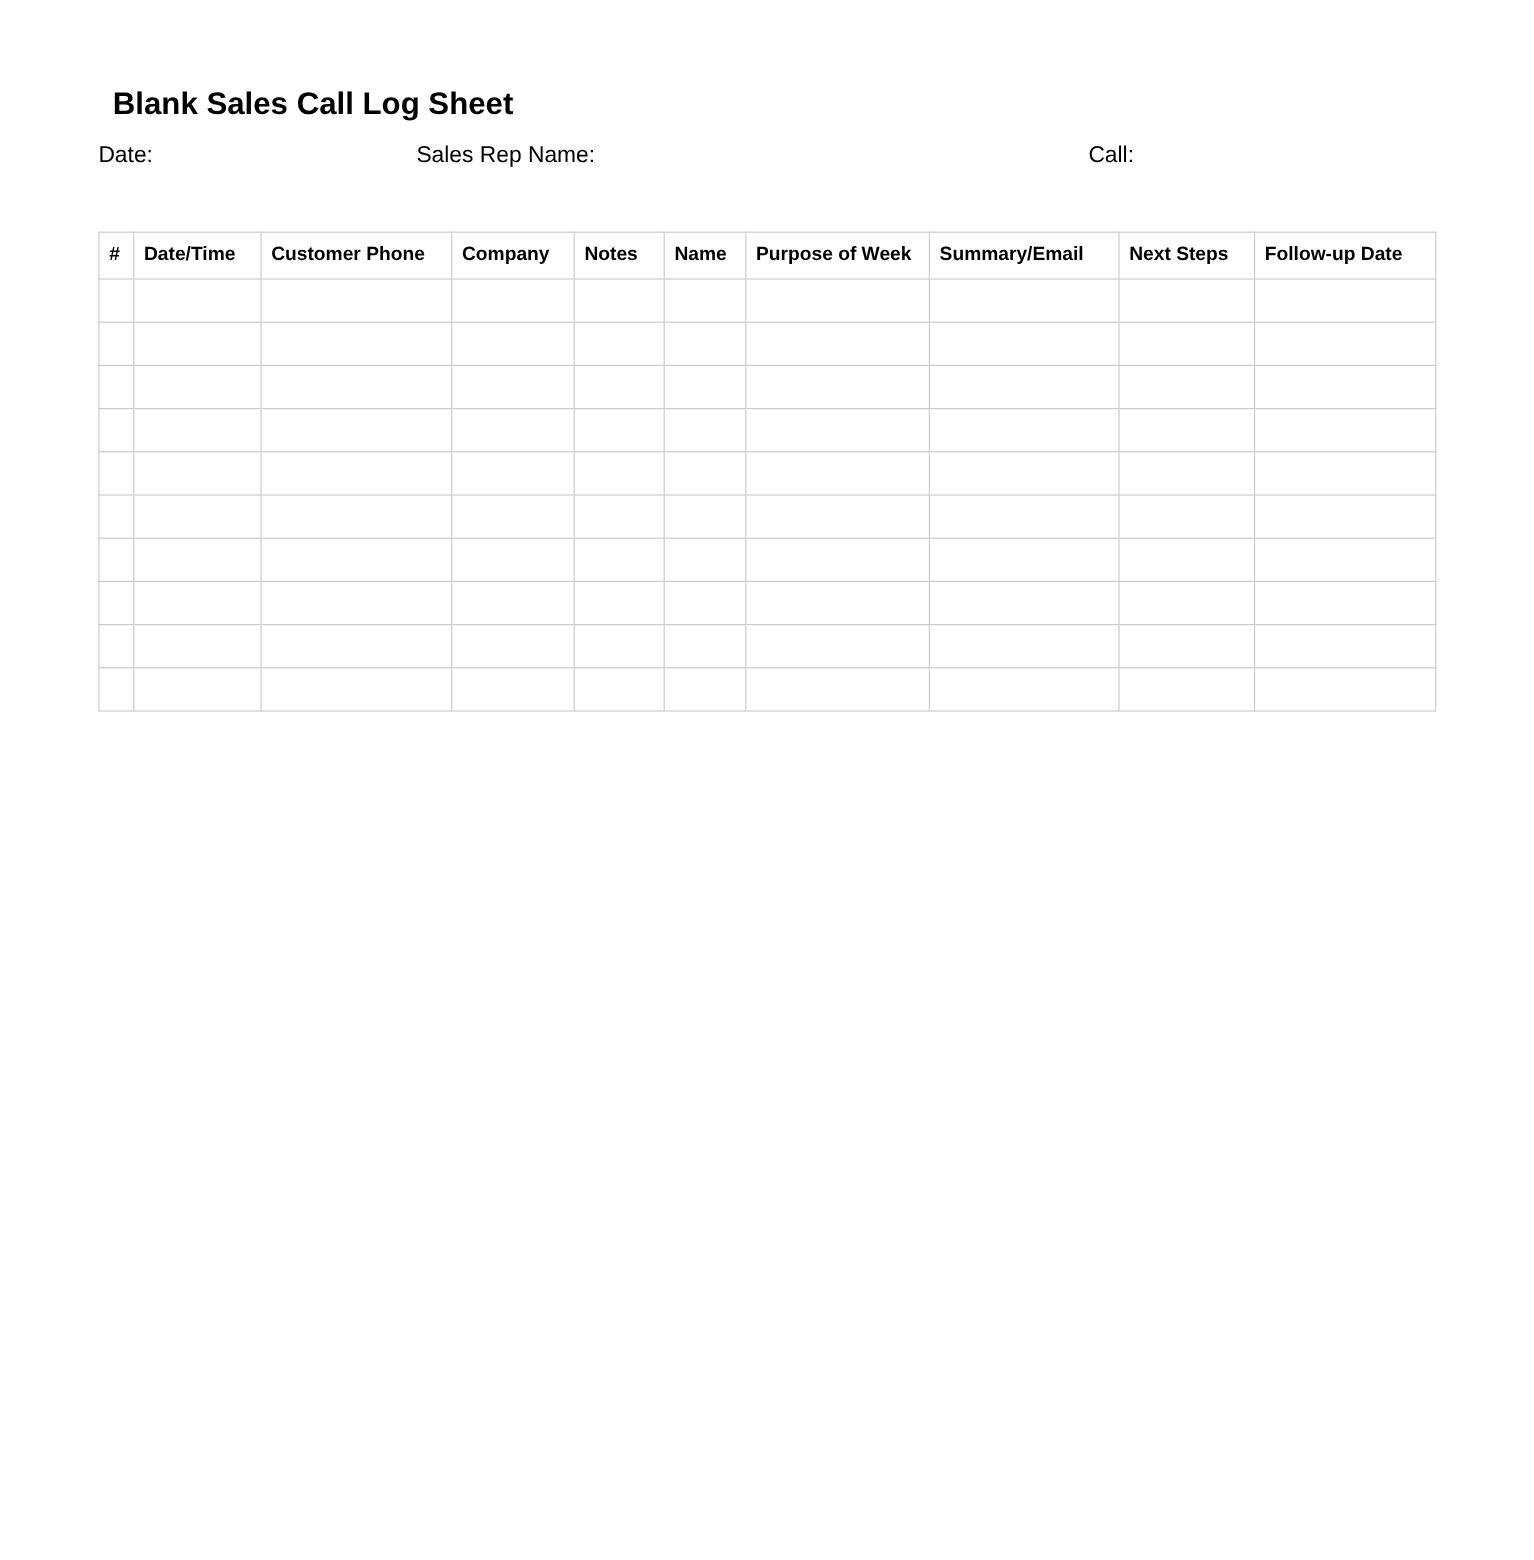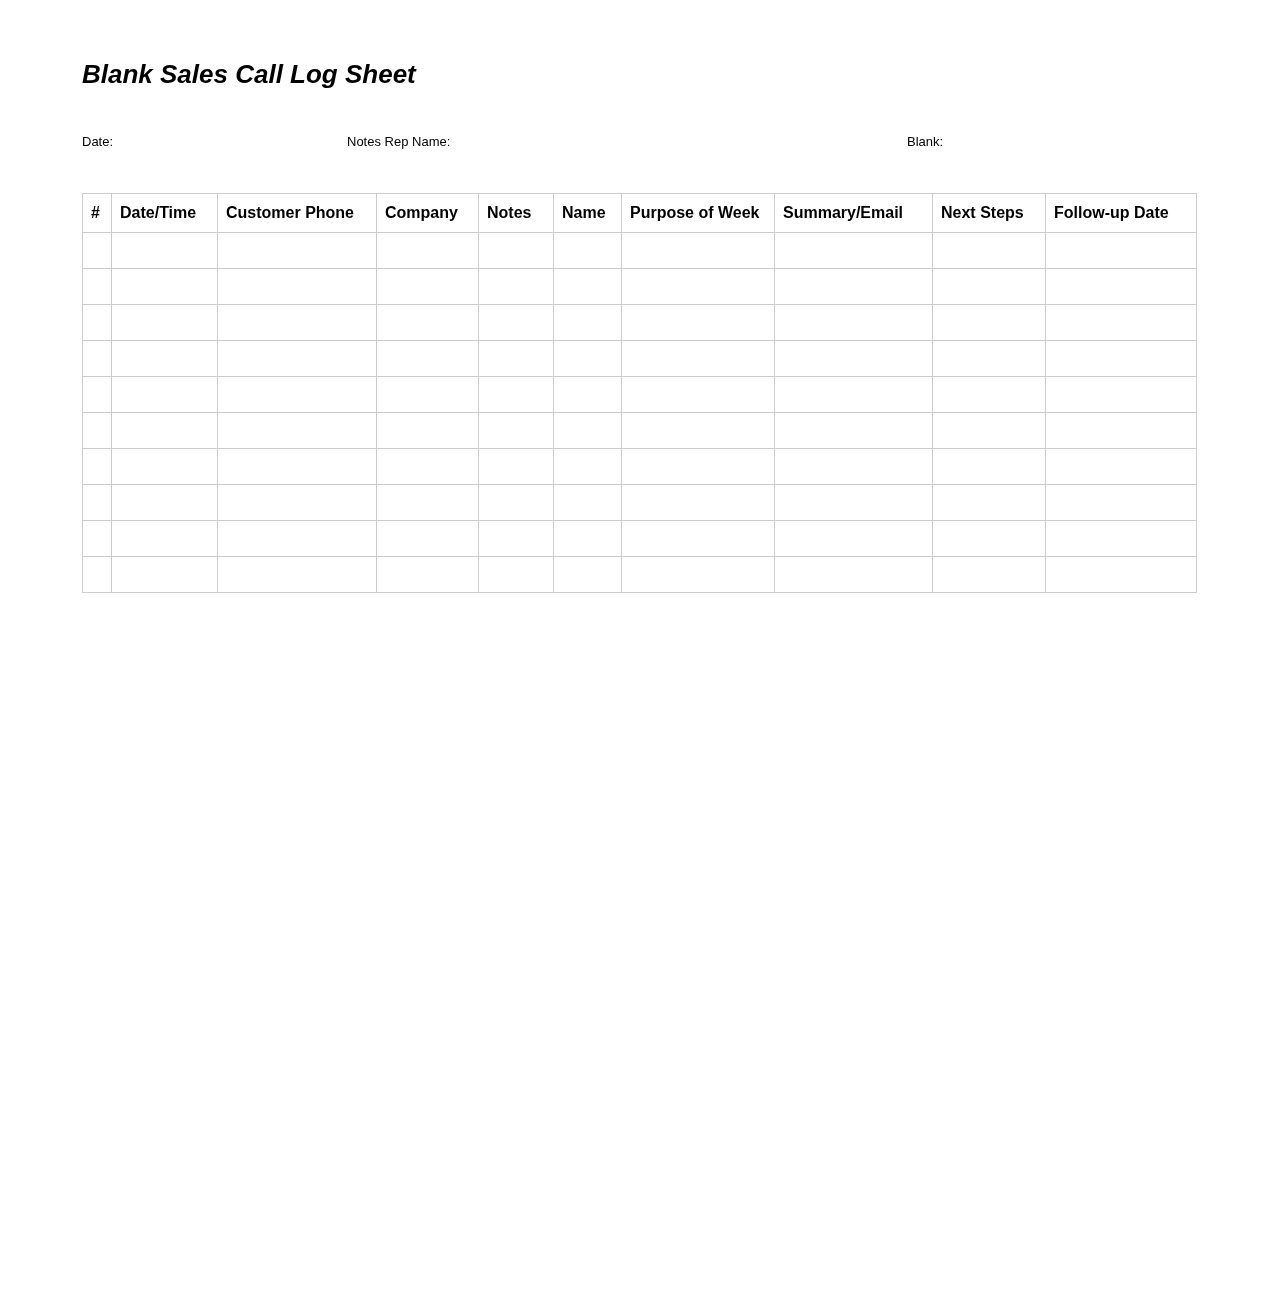--- a/index.html
+++ b/index.html
@@ -1,30 +1,30 @@
 <!DOCTYPE html>
 <html><head>
 <meta charset="utf-8">
 <style>
   html, body { margin: 0; padding: 0; background: #ffffff; }
   body { width: 1278px; height: 1300px; position: relative; font-family: "Liberation Sans", sans-serif; color: #000; }
-  .title { position: absolute; left: 82px; top: 58px; margin: 0; font-size: 26px; font-weight: bold; line-height: 32px; font-style: italic; }
-  .meta { position: absolute; top: 132px; font-size: 13px; line-height: 20px; }
+  .title { position: absolute; left: 82px; top: 58px; margin: 12px; font-size: 26px; font-weight: bold; line-height: 32px; }
+  .meta { position: absolute; top: 120px; font-size: 19px; line-height: 20px; }
   table { position: absolute; left: 82px; top: 193px; border-collapse: collapse; table-layout: fixed; width: 1114px; }
   th, td { border: 1px solid #cccccc; padding: 0 8px; text-align: left; }
   th { height: 38px; font-size: 16px; font-weight: bold; white-space: nowrap; }
   td { height: 35px; }
 </style>
 </head>
 <body>
 
 <h1 class="title">Blank Sales Call Log Sheet</h1>
 <div class="meta" style="left:82px">Date:</div>
-<div class="meta" style="left:347px">Notes Rep Name:</div>
-<div class="meta" style="left:907px">Blank:</div>
+<div class="meta" style="left:347px">Sales Rep Name:</div>
+<div class="meta" style="left:907px">Call:</div>
 
 <table>
   <colgroup>
     <col style="width:29px">
       <col style="width:106px">
       <col style="width:159px">
       <col style="width:102px">
       <col style="width:75px">
     <col style="width:68px">
       <col style="width:153px">

